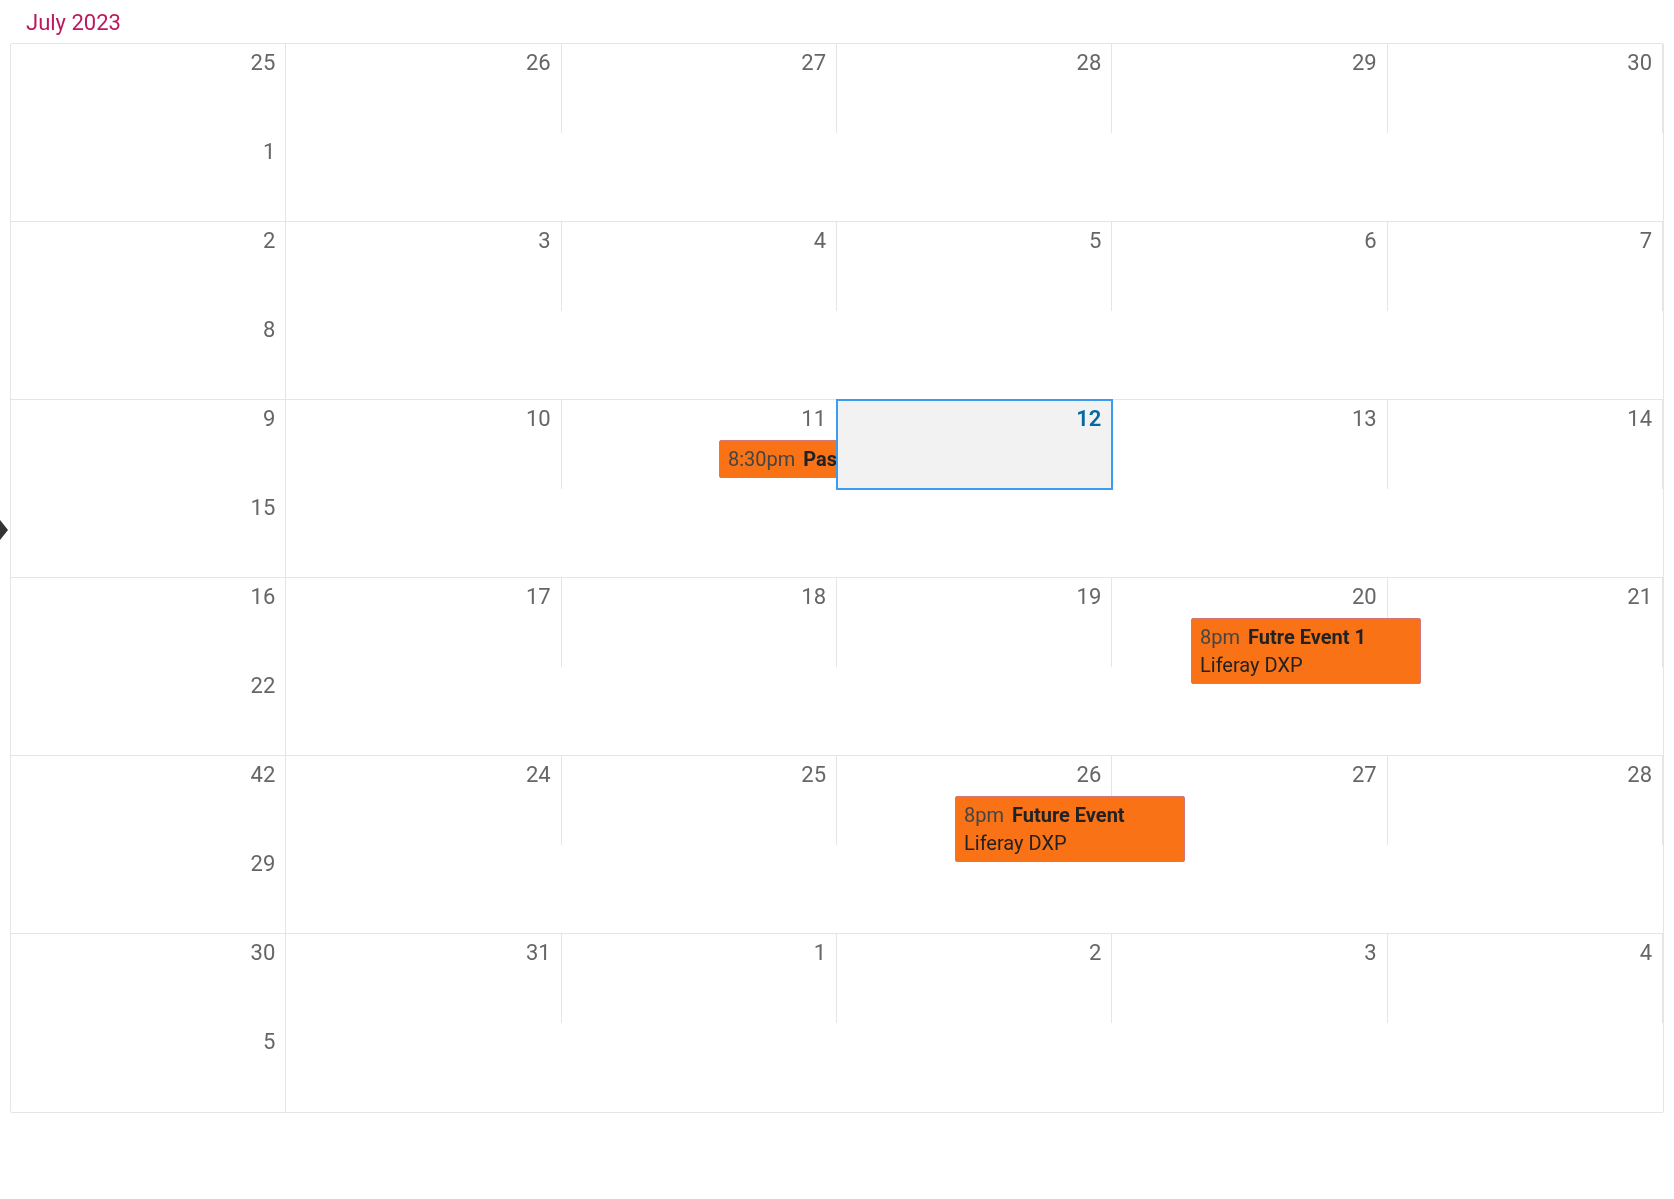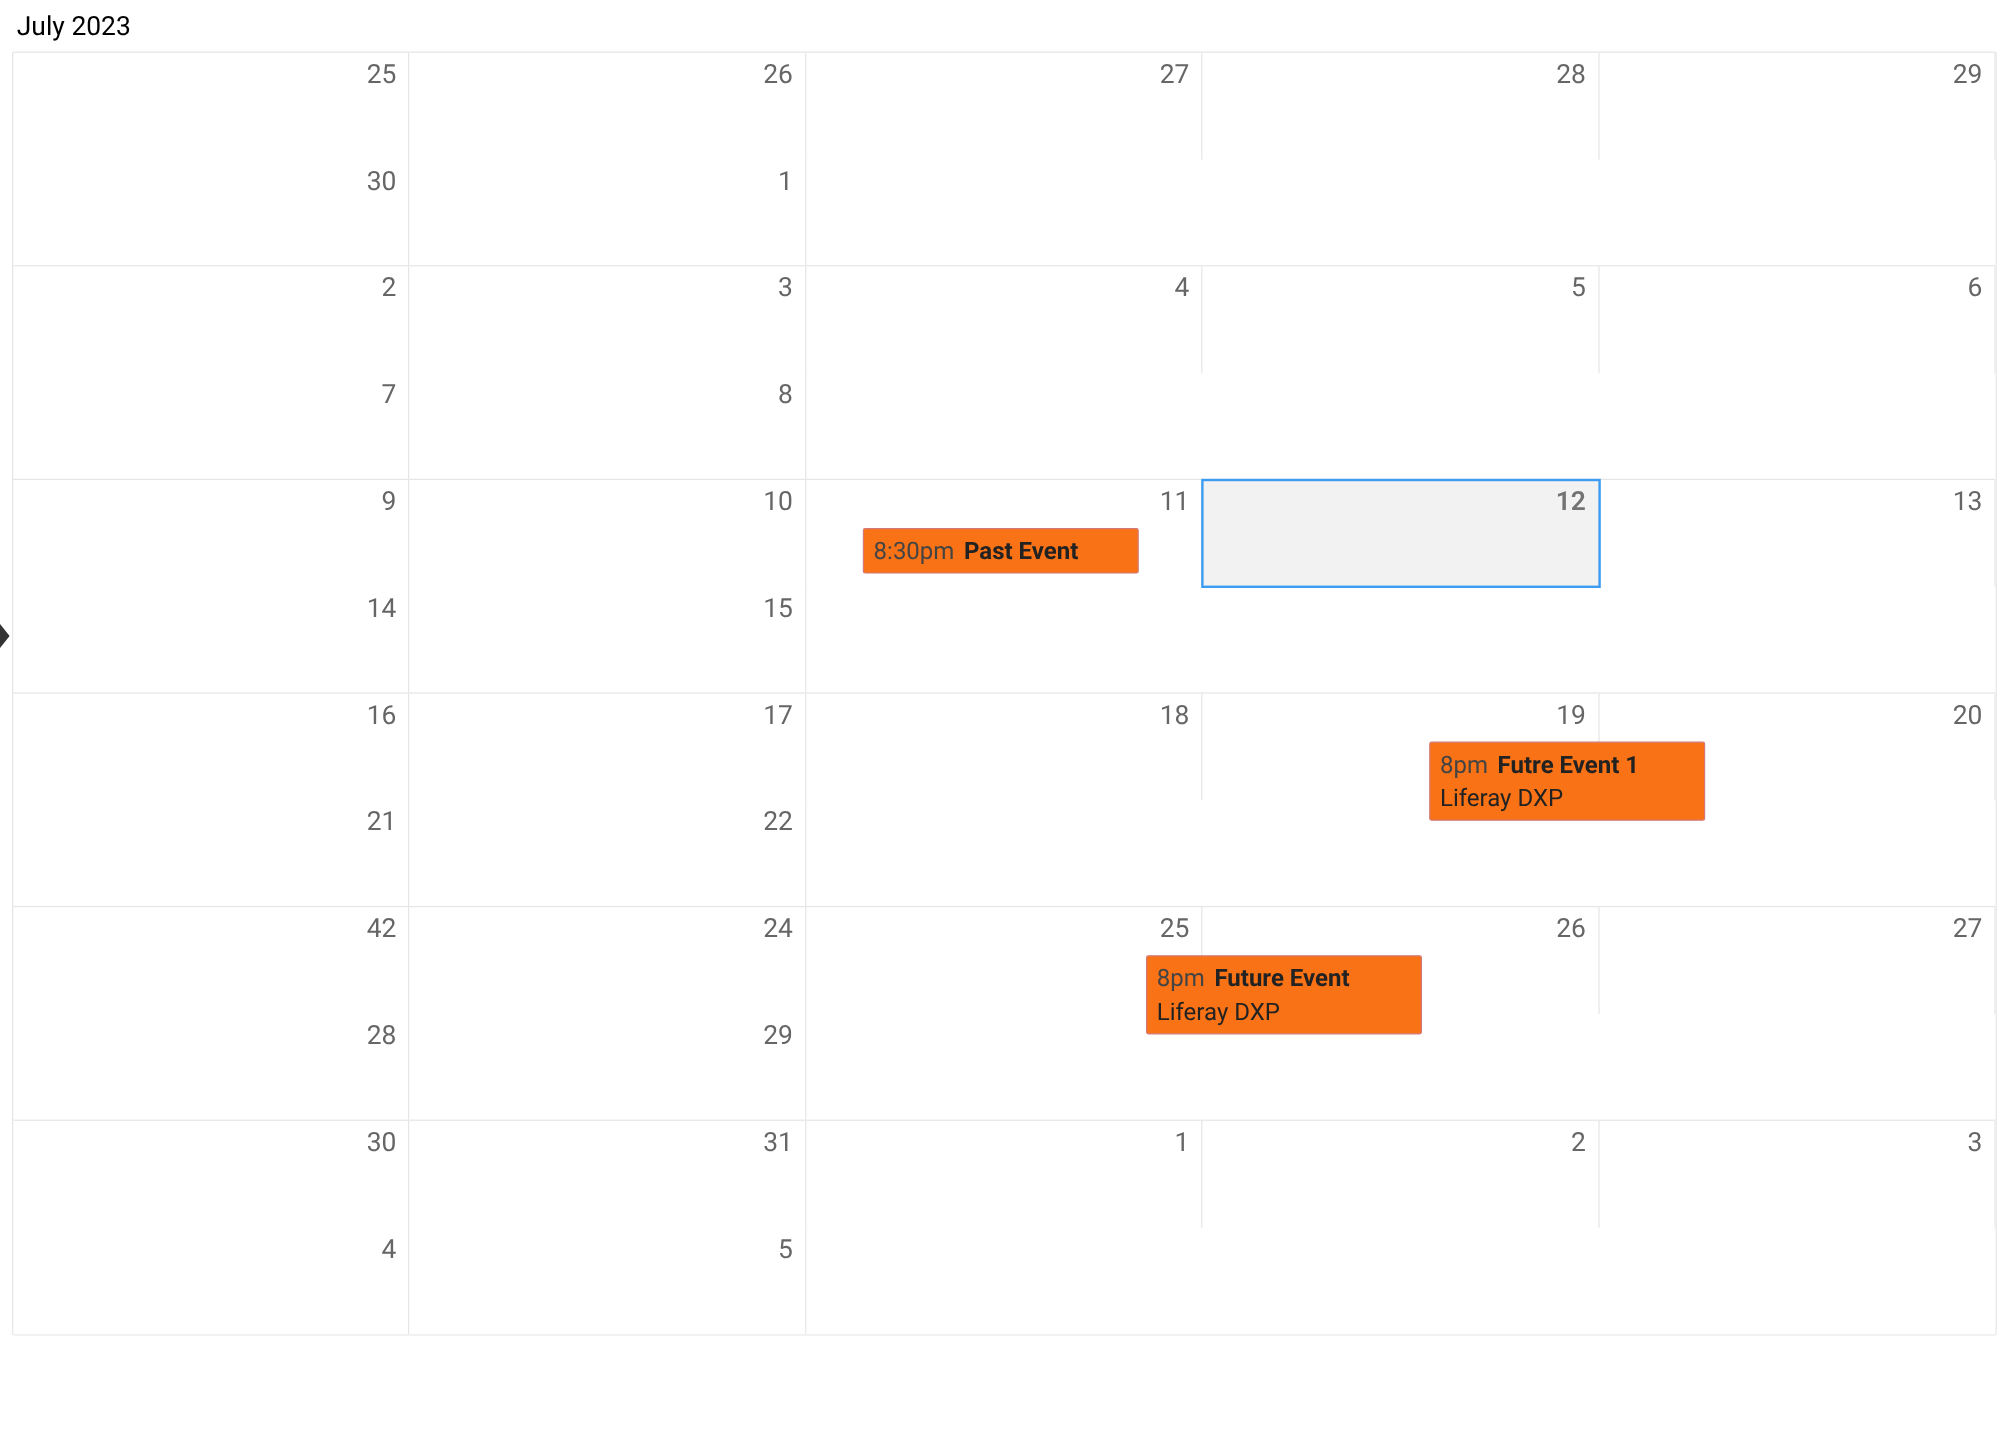--- a/index.html
+++ b/index.html
@@ -16,21 +16,22 @@
     .header {
       display: flex;
       justify-content: space-between;
       align-items: center;
       margin-bottom: 8px;
       padding: 0 4px;
     }
     .month-title {
       font-size: 22px;
       font-weight: 400;
-      color: #000000;
+      color: #be185d;
+      margin-left: 12px;
     }
     .calendar {
       border: 1px solid #e5e5e5;
       border-radius: 2px;
       overflow: hidden;
     }
     .day-header-row {
       display: grid;
       grid-template-columns: repeat(7, 1fr);
       border-bottom: 1px solid #e5e5e5;
@@ -41,21 +42,21 @@
       font-size: 21px;
       font-weight: 400;
       color: #666;
       border-right: 1px solid #e5e5e5;
     }
     .day-header:last-child {
       border-right: none;
     }
     .week-row {
       display: grid;
-      grid-template-columns: repeat(5, 1fr);
+      grid-template-columns: repeat(6, 1fr);
       border-bottom: 1px solid #e5e5e5;
       min-height: 178px;
       position: relative;
     }
     .week-row:last-child {
       border-bottom: none;
     }
     .day-cell {
       position: relative;
       border-right: 1px solid #e5e5e5;
@@ -71,21 +72,21 @@
       outline-offset: -1px;
       z-index: 1;
     }
     .day-number {
       text-align: right;
       font-size: 22px;
       font-weight: 400;
       color: #666;
     }
     .day-cell.today .day-number {
-      color: #737373;
+      color: #0369a1;
       font-weight: 600;
     }
     .events-layer {
       position: absolute;
       left: 0;
       right: 0;
       top: 40px;
       bottom: 0;
       pointer-events: none;
     }

